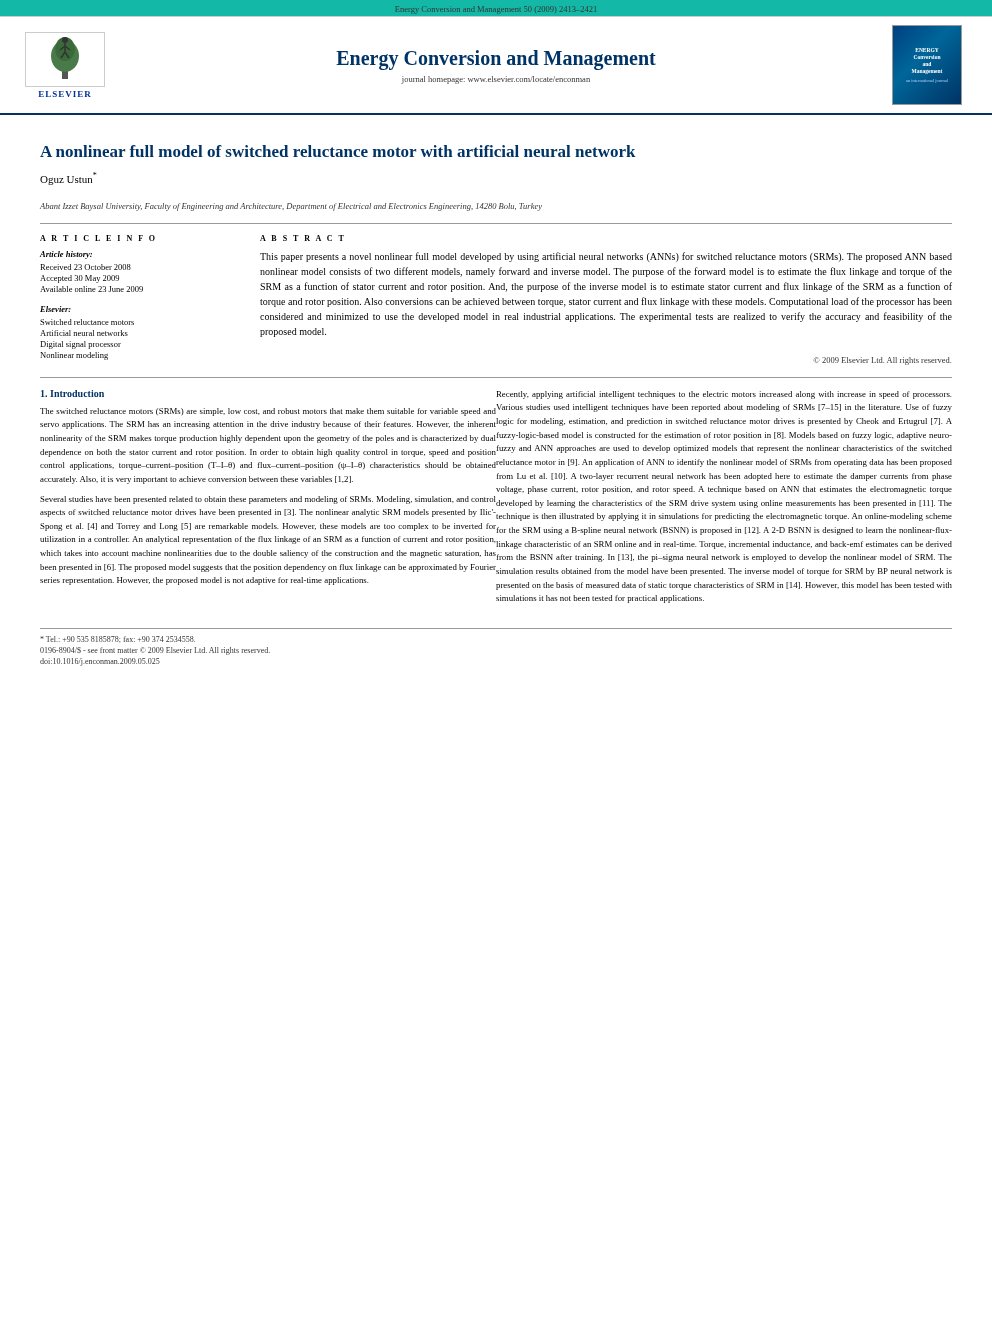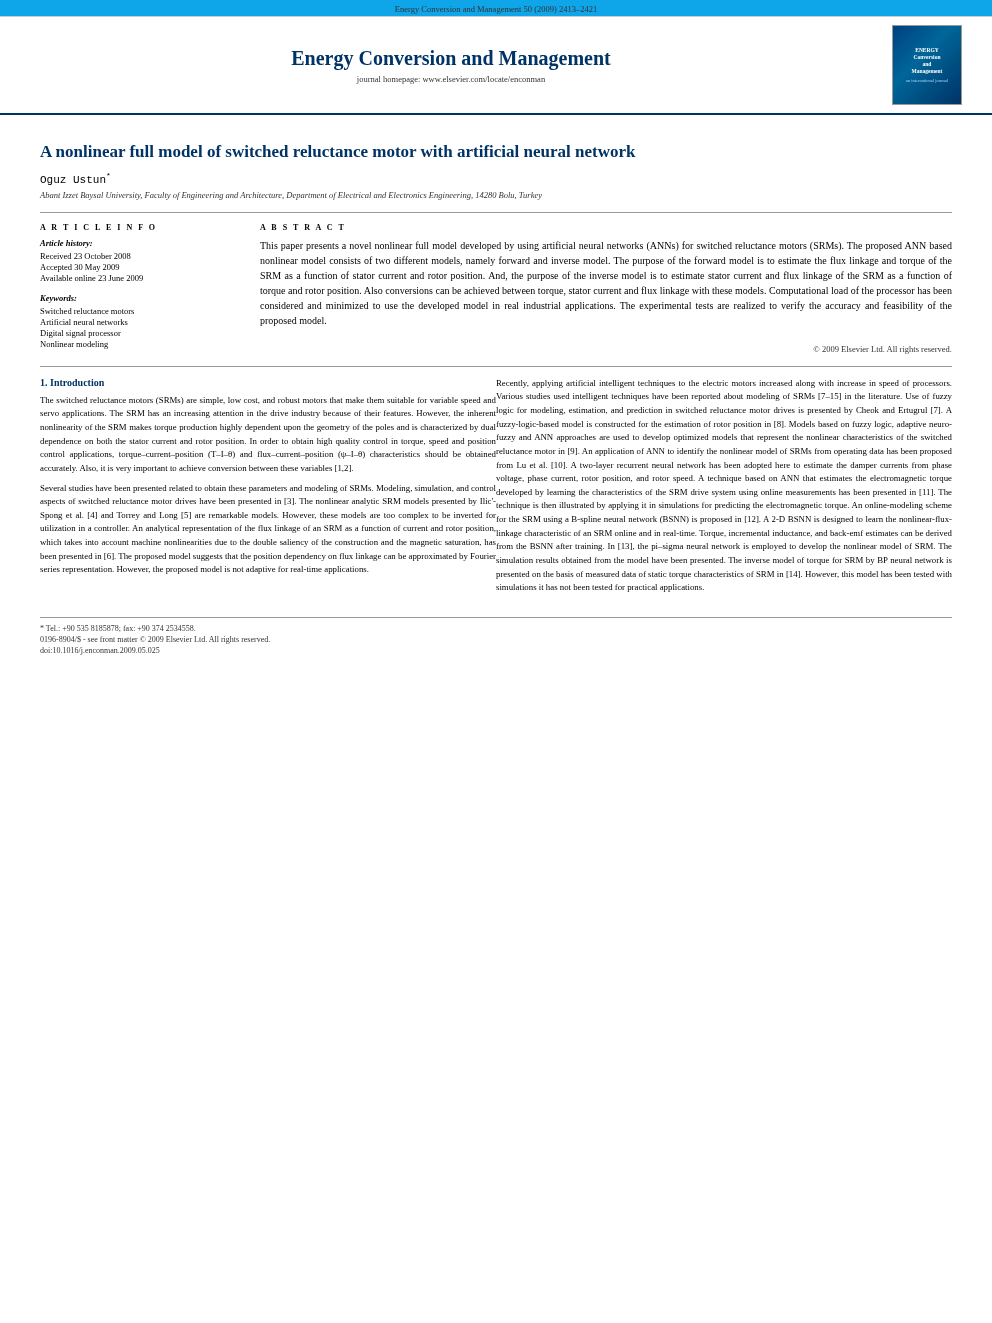--- a/index.html
+++ b/index.html
@@ -7,21 +7,21 @@
       background: #fff;
       font-family: 'Times New Roman', Times, serif;
       font-size: 10px;
       color: #000;
       width: 992px;
       min-height: 1323px;
     }
 
     
     .top-bar {
-      background: #0ea5e9;
+      background: #14b8a6;
       text-align: center;
       font-size: 8.5px;
       color: #333;
       padding: 4px 0 2px 0;
       border-bottom: 1px solid #ccc;
     }
 
     
     .journal-header {
       display: flex;
@@ -109,22 +109,21 @@
       font-size: 17px;
       font-weight: bold;
       color: #003366;
       margin: 16px 0 8px 0;
       line-height: 1.3;
     }
 
     .author-name {
       font-size: 11px;
       color: #000;
-      margin-bottom: 4px;
-      font-family: Liberation Mono, monospace;
+      margin-bottom: 16px;
     }
     .author-name sup {
       font-size: 8px;
     }
 
     .affiliation {
       font-size: 8.5px;
       font-style: italic;
       color: #333;
       margin-bottom: 12px;
@@ -249,20 +248,40 @@
     .link { color: #003399; }
   </style>
 </head>
 <body>
 
 <div class="top-bar">
   <span>Energy Conversion and Management 50 (2009) 2413–2421</span>
 </div>
 
 <div class="journal-header">
+  <div class="elsevier-logo">
+    <div class="logo-img">
+
+      <svg width="70" height="50" viewBox="0 0 70 50">
+
+        <rect x="32" y="35" width="6" height="10" fill="#555"></rect>
+
+        <ellipse cx="35" cy="22" rx="14" ry="16" fill="#4a7a4a"></ellipse>
+        <ellipse cx="35" cy="15" rx="10" ry="12" fill="#3a6a3a"></ellipse>
+
+        <circle cx="35" cy="6" r="3" fill="#333"></circle>
+        <line x1="35" y1="9" x2="35" y2="18" stroke="#333" stroke-width="1.5"></line>
+        <line x1="35" y1="12" x2="30" y2="16" stroke="#333" stroke-width="1.5"></line>
+        <line x1="35" y1="12" x2="40" y2="16" stroke="#333" stroke-width="1.5"></line>
+        <line x1="35" y1="18" x2="31" y2="24" stroke="#333" stroke-width="1.5"></line>
+        <line x1="35" y1="18" x2="39" y2="24" stroke="#333" stroke-width="1.5"></line>
+      </svg>
+    </div>
+    <div class="elsevier-text">ELSEVIER</div>
+  </div>
 
   <div class="center-info">
     <div class="journal-title">Energy Conversion and Management</div>
     <div class="journal-url">journal homepage: www.elsevier.com/locate/enconman</div>
   </div>
 
   <div class="right-logo">
     <div class="journal-cover">
       <div style="font-size:5.5px;font-weight:bold;color:#fff;text-align:center;line-height:1.3;">
         ENERGY<br>Conversion<br>and<br>Management
@@ -283,21 +302,21 @@
   <div class="affiliation">Abant Izzet Baysal University, Faculty of Engineering and Architecture, Department of Electrical and Electronics Engineering, 14280 Bolu, Turkey</div>
 
   <div class="two-col">
     <div class="left-col">
       <div class="section-label">A R T I C L E   I N F O</div>
       <div class="article-history-label">Article history:</div>
       <div class="article-history-item">Received 23 October 2008</div>
       <div class="article-history-item">Accepted 30 May 2009</div>
       <div class="article-history-item">Available online 23 June 2009</div>
 
-      <div class="keywords-label">Keywords:</div>
+      <div class="keywords-label">Elsevier:</div>
       <div class="keyword-item">Switched reluctance motors</div>
       <div class="keyword-item">Artificial neural networks</div>
       <div class="keyword-item">Digital signal processor</div>
       <div class="keyword-item">Nonlinear modeling</div>
     </div>
 
     <div class="right-col">
       <div class="section-label">A B S T R A C T</div>
       <div class="abstract-text">This paper presents a novel nonlinear full model developed by using artificial neural networks (ANNs) for switched reluctance motors (SRMs). The proposed ANN based nonlinear model consists of two different models, namely forward and inverse model. The purpose of the forward model is to estimate the flux linkage and torque of the SRM as a function of stator current and rotor position. And, the purpose of the inverse model is to estimate stator current and flux linkage of the SRM as a function of torque and rotor position. Also conversions can be achieved between torque, stator current and flux linkage with these models. Computational load of the processor has been considered and minimized to use the developed model in real industrial applications. The experimental tests are realized to verify the accuracy and feasibility of the proposed model.</div>
       <div class="copyright-line">© 2009 Elsevier Ltd. All rights reserved.</div>

